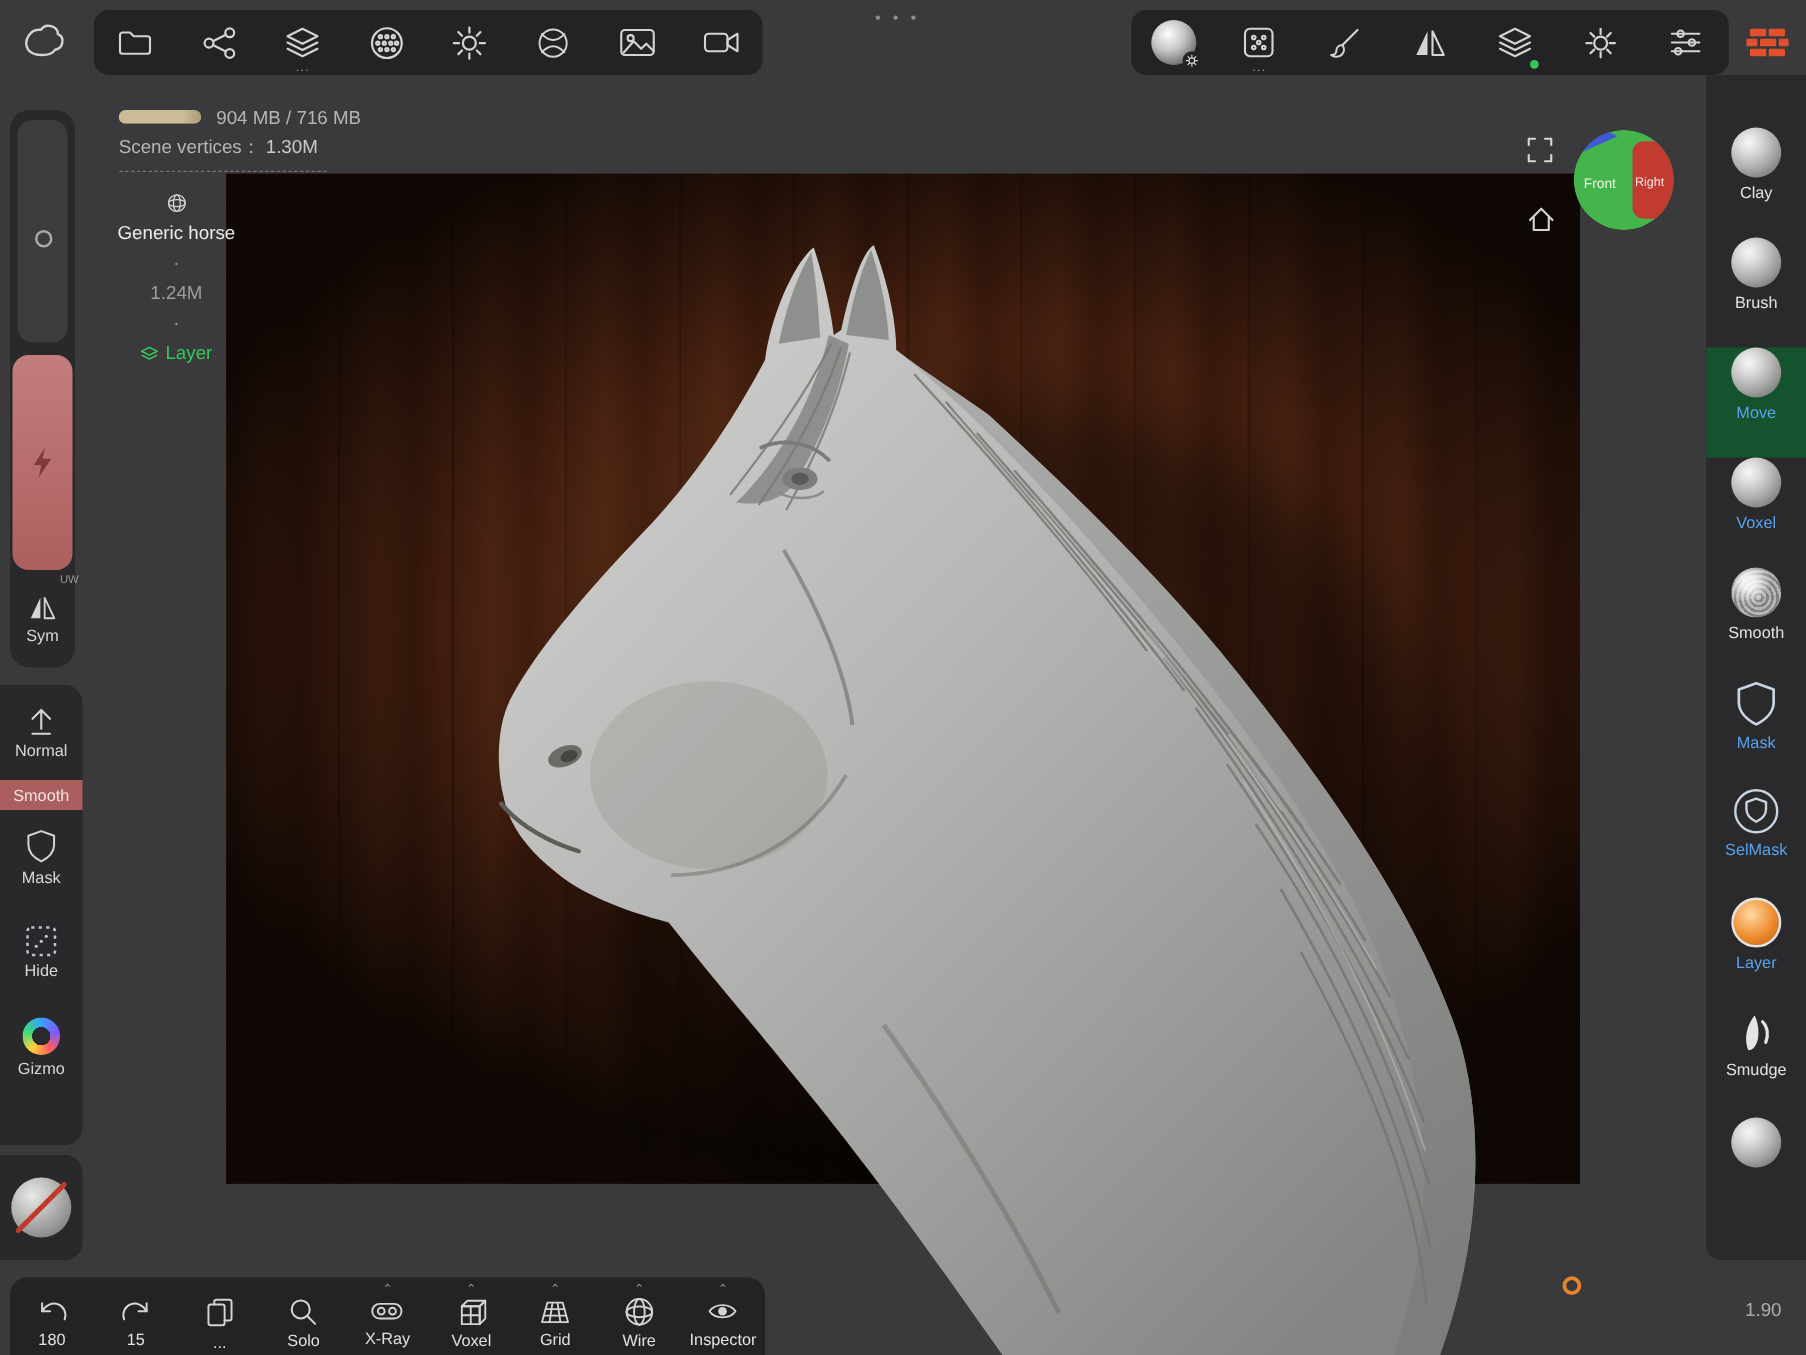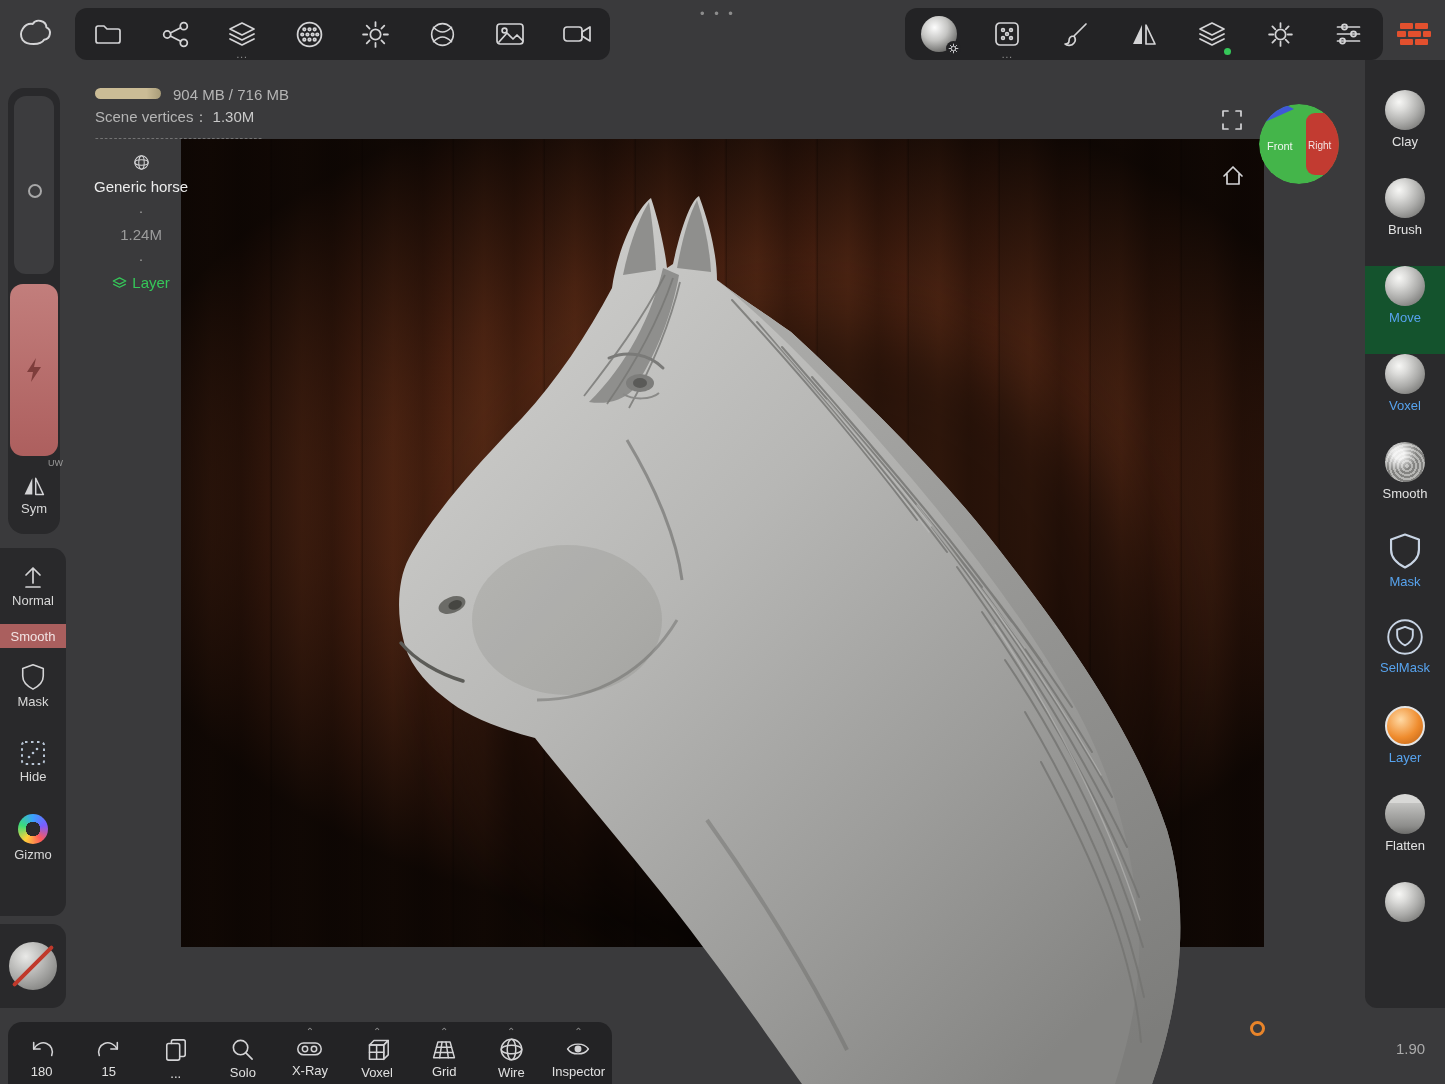--- a/index.html
+++ b/index.html
@@ -27,21 +27,21 @@
   .stat-txt{position:absolute;font-size:15px;color:#b5b5b5;white-space:nowrap;}
   #mem-bar{position:absolute;left:95px;top:88px;width:66px;height:11px;border-radius:6px;background:#565047;overflow:hidden;}
   #mem-fill{height:100%;width:100%;background:linear-gradient(90deg,#cbbc96 78%,#a89c79);}
   #sep{position:absolute;left:95px;top:131px;font-size:11px;color:#7d7d7d;letter-spacing:1px;}
   #objrow{position:absolute;left:94px;top:154px;display:flex;align-items:center;gap:7px;font-size:15px;flex-direction:column;}
   #objrow .name{color:#ececec;} #objrow .dim{color:#9c9c9c;}
   #layer-chip{display:flex;align-items:flex-end;gap:5px;color:#35c759;cursor:pointer;}
 
   
   #sidebar{position:absolute;left:1365px;top:60px;width:80px;height:948px;background:#2a2a2c;
-           border-radius:0 0 0 12px;display:flex;flex-direction:column;align-items:center;padding-top:30px;
+           border-radius:0 0 0 12px;display:flex;flex-direction:column;align-items:center;padding-top:42px;
            box-sizing:border-box;overflow:hidden;}
   .tool{width:80px;height:88px;display:flex;flex-direction:column;align-items:center;justify-content:flex-start;cursor:pointer;}
   .tool.selected{background:#14532d;}
   .tool-label{margin-top:4px;font-size:13px;color:#e2e2e2;}
   .tool-label.blue{color:#57a3ee;}
   .sphere{width:40px;height:40px;border-radius:50%;
     background:radial-gradient(circle at 35% 30%, #f7f7f5 0%, #dcdcda 22%, #ababa9 55%, #727270 88%);}
   .sphere.paint{border:2px solid #e4e4e4;box-sizing:border-box;
     background:radial-gradient(circle at 38% 32%, #ffd9a4, #ef8c2e 55%, #b85c12);}
   .sphere.textured{background:
@@ -455,22 +455,25 @@
         <circle cx="17" cy="17" r="15" style="stroke:#c8d4e4"></circle>
         <path d="M17,8 L24,10.5 V15.5 C24,19.5 21,22.5 17,24.5 C13,22.5 10,19.5 10,15.5 V10.5 Z" style="stroke:#c8d4e4"></path>
       </svg>
       <div class="tool-label blue">SelMask</div>
     </div>
     <div class="tool">
       <div class="sphere paint"></div>
       <div class="tool-label blue">Layer</div>
     </div>
     <div class="tool">
-      <div class="sphere flat"></div>
-      <div class="tool-label">Flatten</div>
+      <svg width="36" height="38" viewBox="0 0 28 30">
+        <path d="M9,27 C6,20 8,11 13,5 C15,9 16,15 15,20 C14,24 12,27 9,27 Z" style="fill:#e4e4e2"></path>
+        <path d="M18,9 C21,12 22,17 20,22" style="fill:none;stroke:#e4e4e2;stroke-width:2;stroke-linecap:round"></path>
+      </svg>
+      <div class="tool-label">Smudge</div>
     </div>
     <div class="tool">
       <div class="sphere"></div>
     </div>
   </div>
 
   <div id="bottombar">
     <div class="bb-item">
       <div class="caret empty">⌃</div>
       <svg class="ic" width="26" height="24" viewBox="0 0 28 26">

